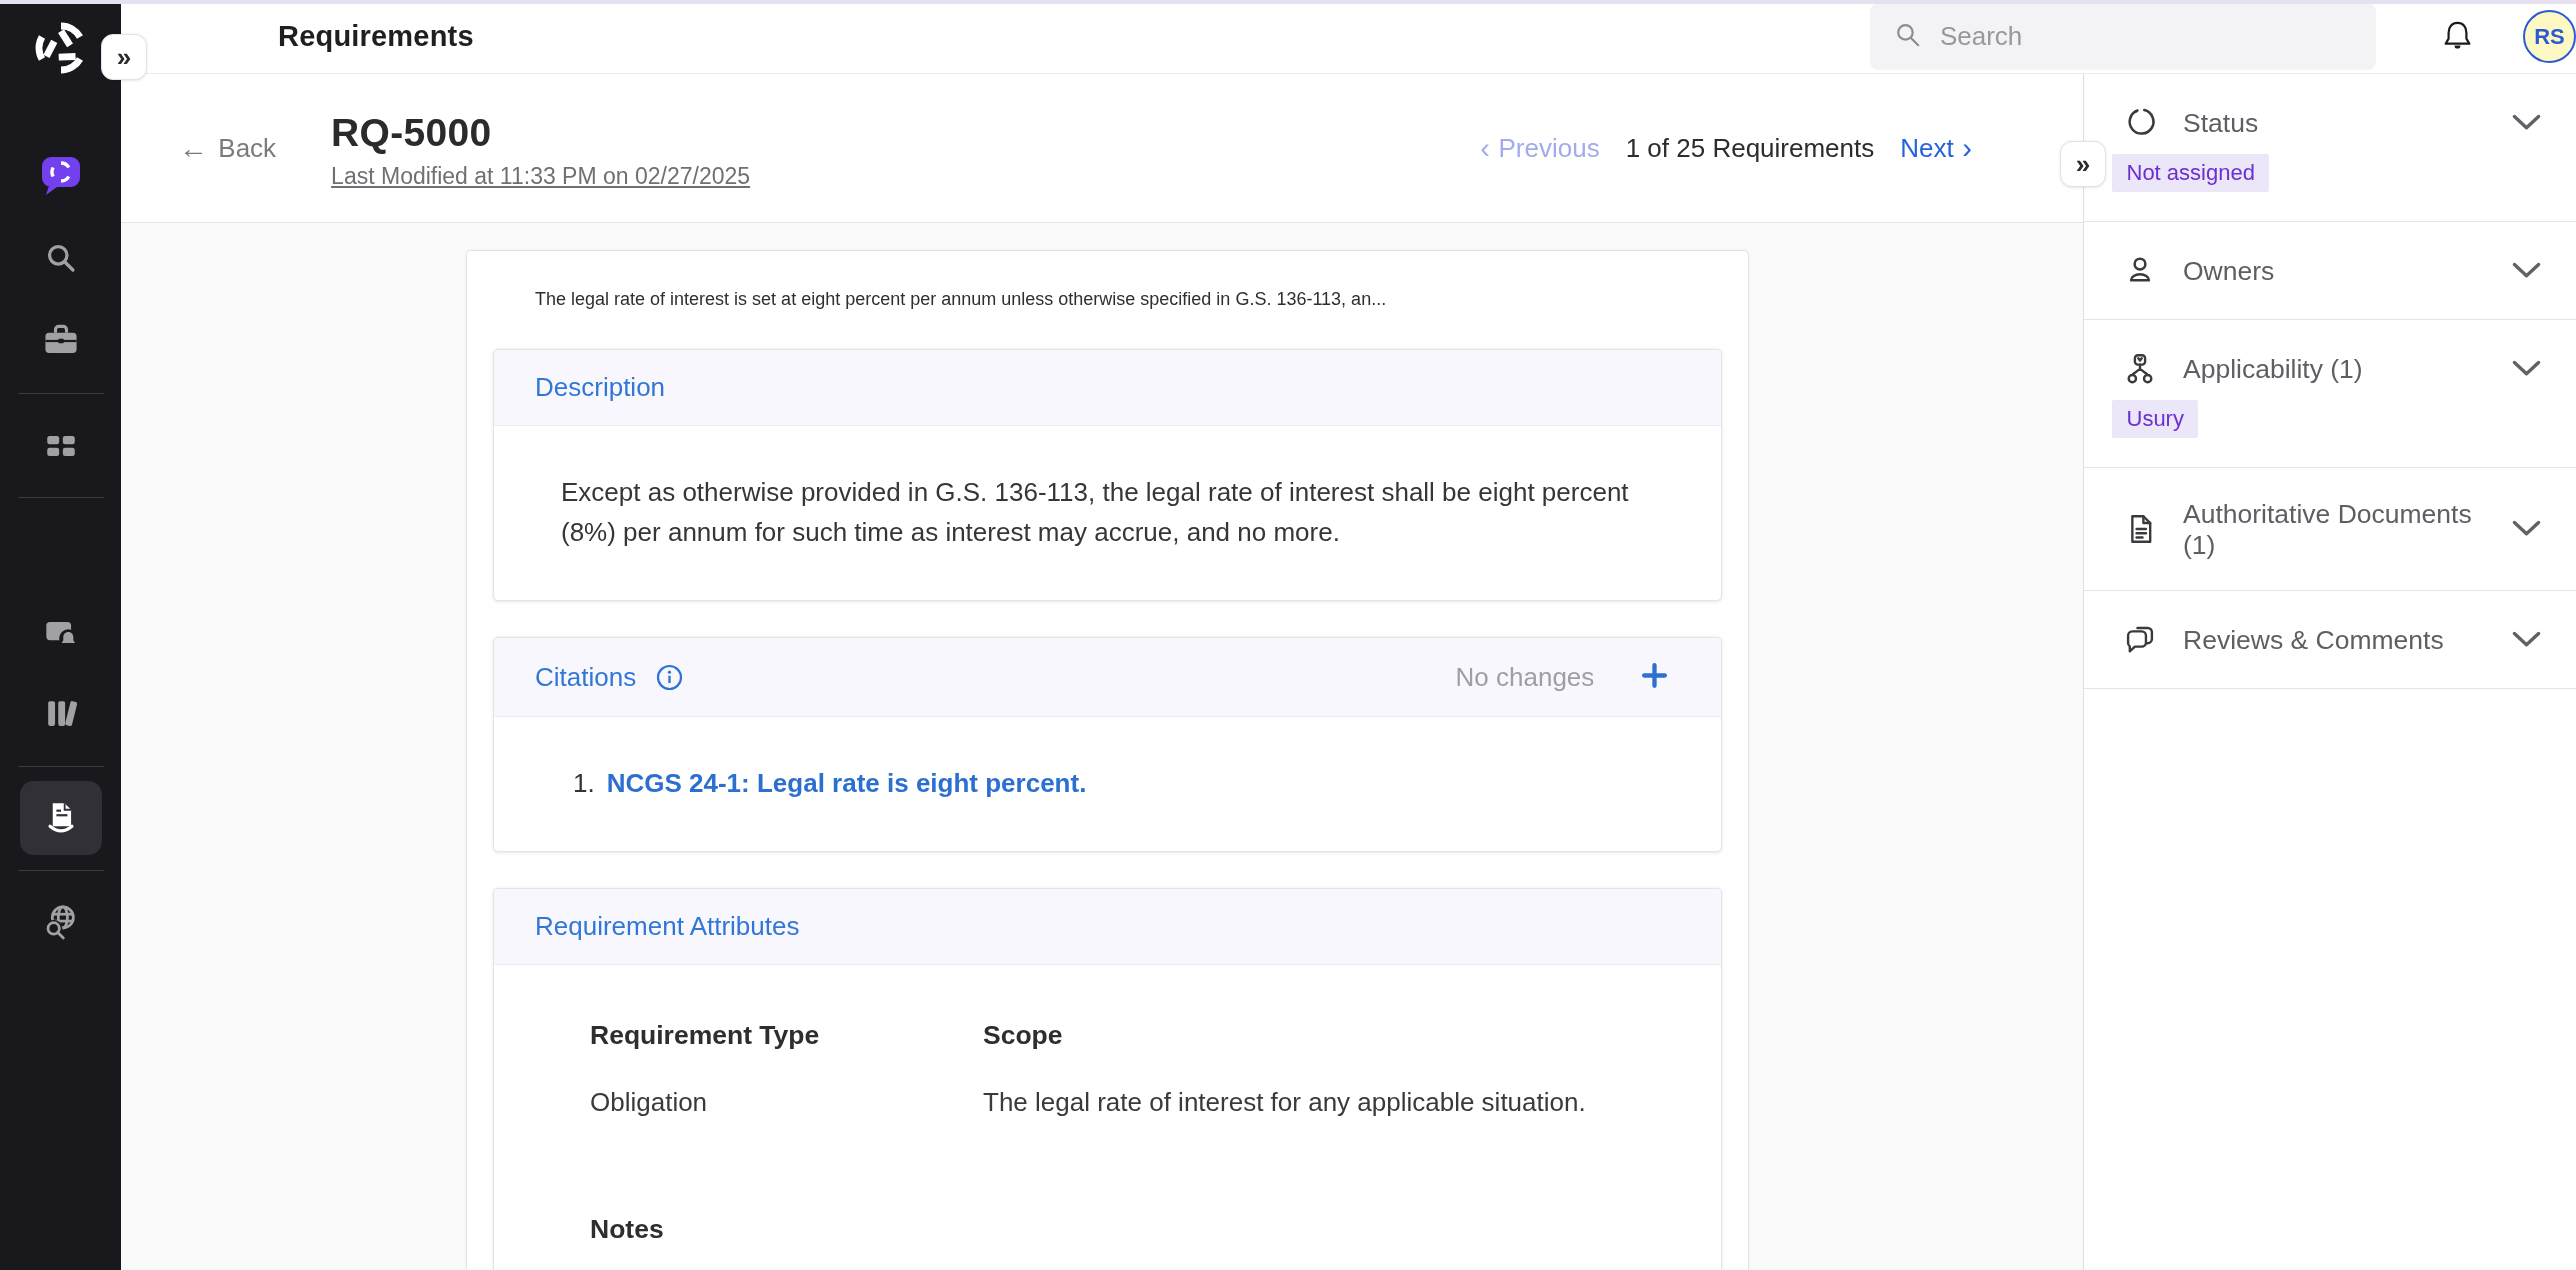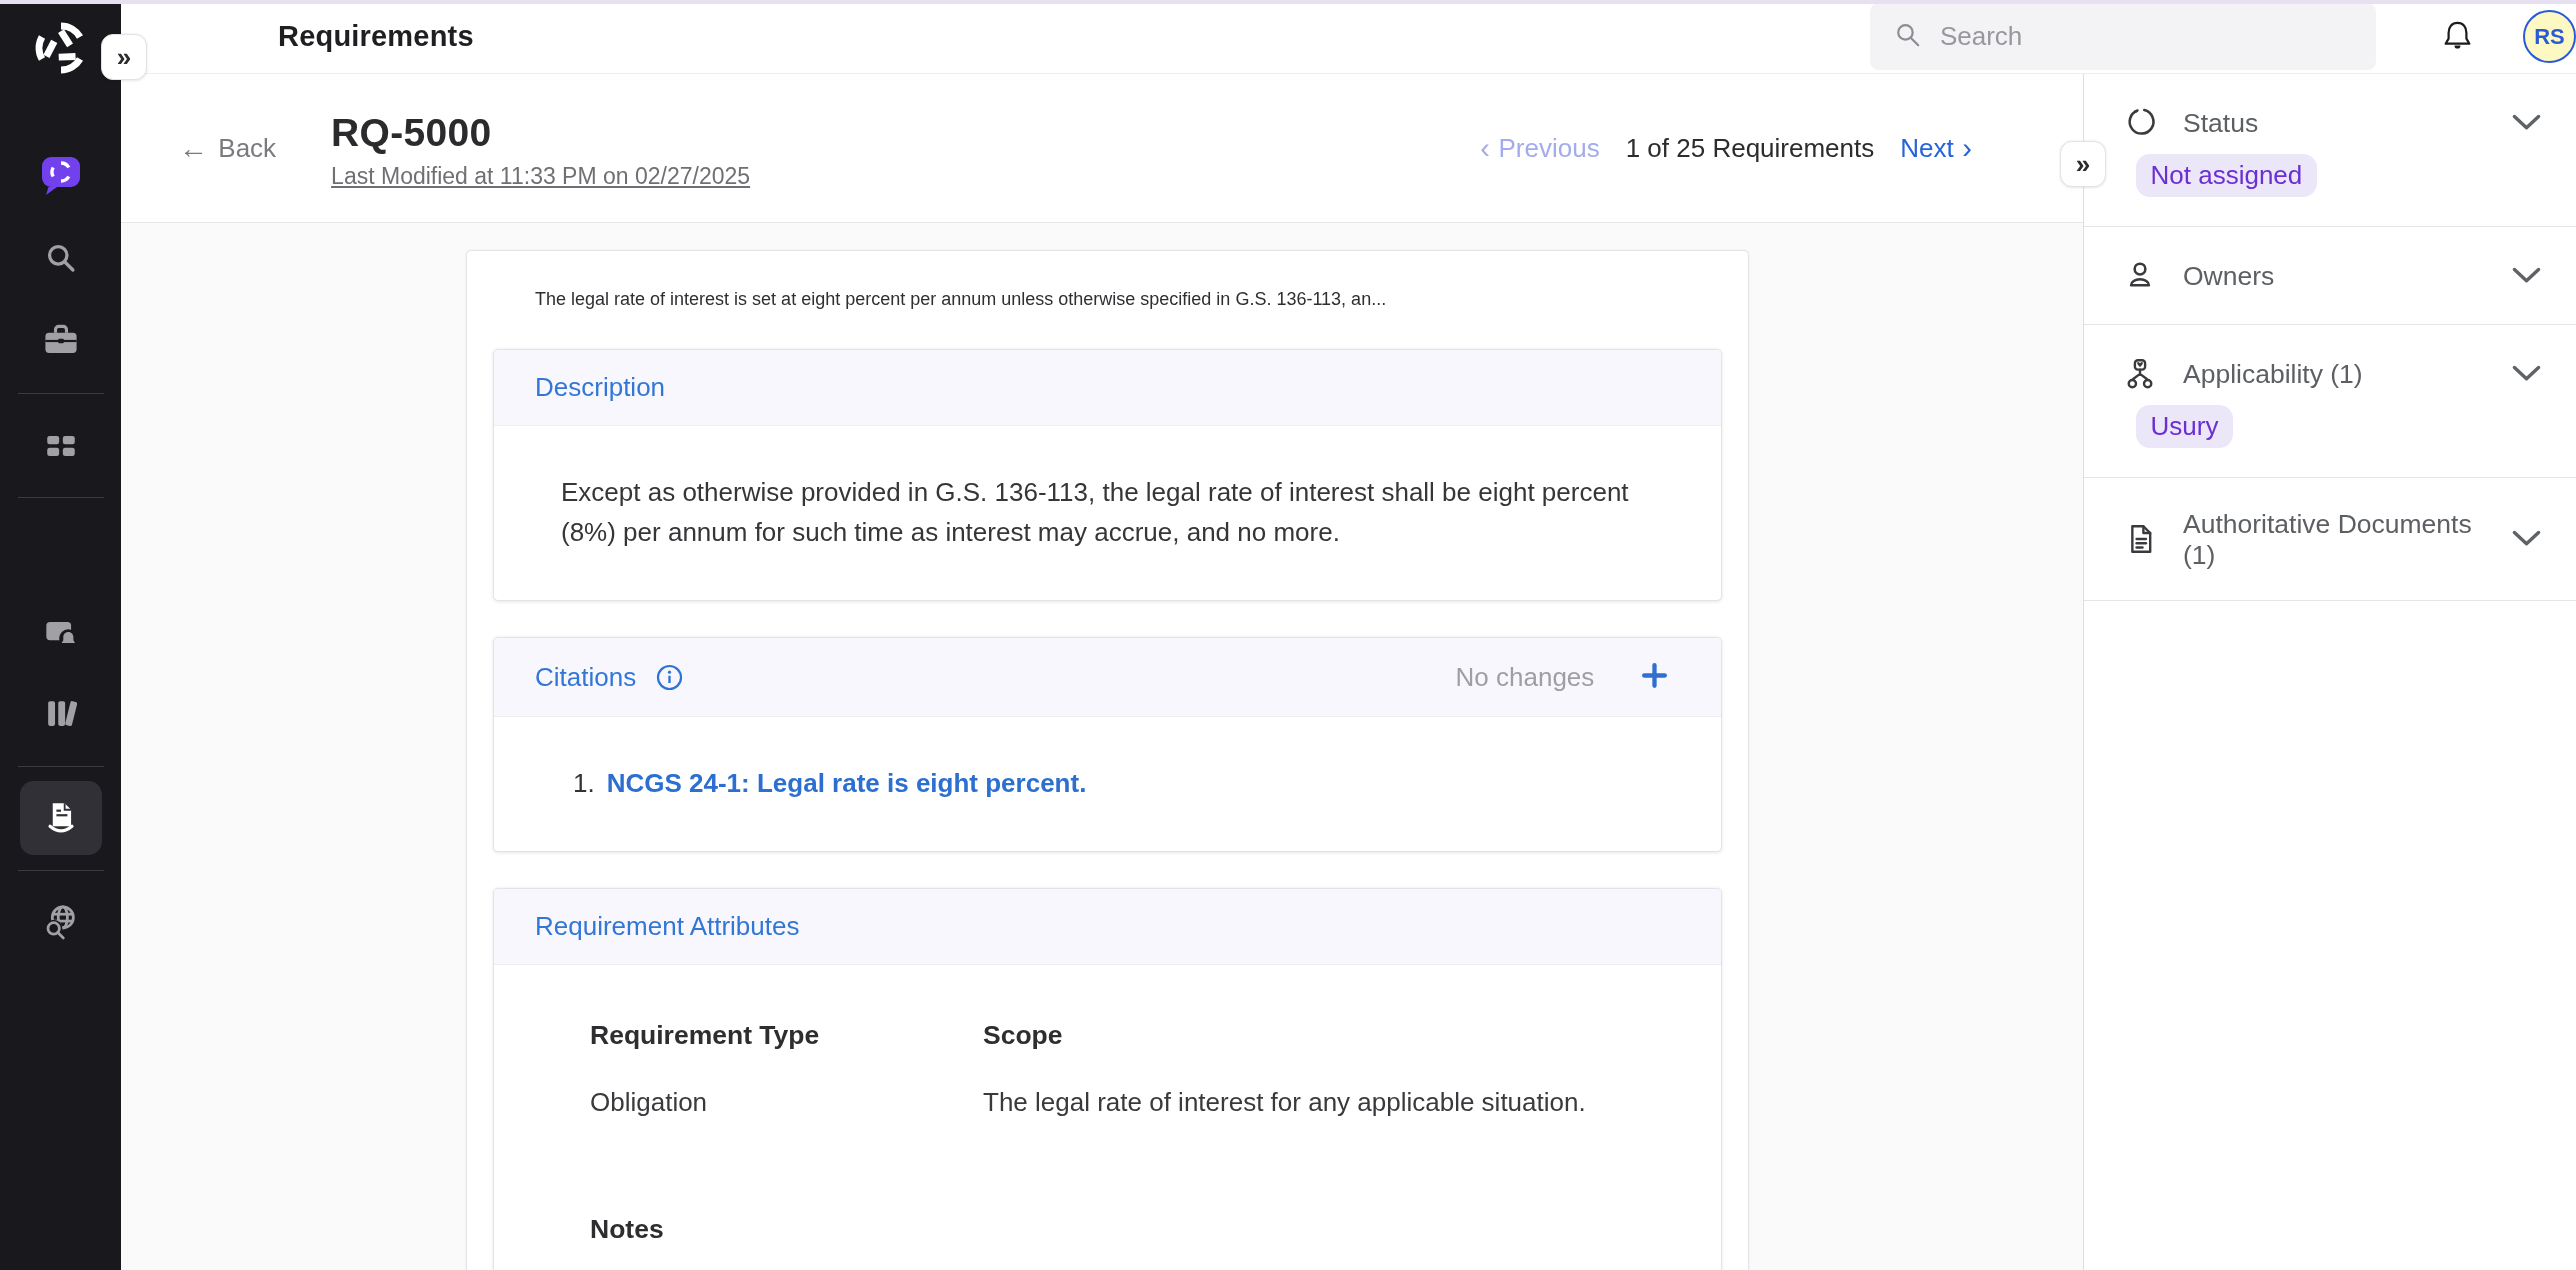--- a/index.html
+++ b/index.html
@@ -73,21 +73,21 @@
 
   
   .side-panel { width:493px; flex:0 0 493px; background:#fff; border-left:0.9px solid #dededf; position:relative; }
   .panel-collapse { position:absolute; left:-24px; top:67px; width:46px; height:46px; border-radius:12px;
     background:#fff; border:0.9px solid #e2e2e6; box-shadow:0 0.9px 2.6px rgba(0,0,0,.10); z-index:15;
     font-size:26px; font-weight:700; color:#2c2c2e; cursor:pointer; line-height:43px; text-align:center; }
   .panel-section { padding:31px 34px 29px 39px; border-bottom:0.9px solid #e5e5e8; }
   .panel-row { display:flex; align-items:center; gap:26px; cursor:pointer; }
   .panel-row .plabel { flex:1; font-size:26.5px; color:#5c5f63; }
   .pills { margin:12px 0 0 -11px; display:flex; }
-  .pill { background:#ece6f9; color:#6b2fd2; font-size:26px; font-weight:500; padding:6px 14.5px; border-radius:14px;margin-left:24px; }
+  .pill { background:#ece6f9; color:#6b2fd2; font-size:22px; font-weight:500; padding:6px 14.5px; border-radius:2px; }
 </style>
 </head>
 <body>
 
 <div class="topstrip"></div>
 
 <div class="app">
 
   <aside class="sidebar">
     <div class="brand">
@@ -417,17 +417,33 @@
             </span>
             <span class="plabel">Authoritative Documents (1)</span>
             <span>
               <svg viewBox="0 0 36 22" width="31" height="19" fill="none" stroke="#5f6368" stroke-width="4" stroke-linecap="round" stroke-linejoin="round">
                   <path d="M4 4 L18 17 L32 4"></path>
                 </svg>
             </span>
           </div>
         </div>
 
+        <div class="panel-section">
+          <div class="panel-row">
+            <span>
+              <svg viewBox="0 0 40 40" width="34" height="34" fill="none" stroke="#3a3a3e" stroke-width="2.8" stroke-linejoin="round" stroke-linecap="round">
+                <path d="M17 7 h12 a5 5 0 0 1 5 5 v8 a5 5 0 0 1 -5 5 h-1.5"></path>
+                <path d="M11 11 h11 a5 5 0 0 1 5 5 v8 a5 5 0 0 1 -5 5 h-8 l-6 5.5 v-5.8 a5 5 0 0 1 -2-4 v-8.7 a5 5 0 0 1 5-5 z" fill="#fff"></path>
+              </svg>
+            </span>
+            <span class="plabel">Reviews &amp; Comments</span>
+            <span>
+              <svg viewBox="0 0 36 22" width="31" height="19" fill="none" stroke="#5f6368" stroke-width="4" stroke-linecap="round" stroke-linejoin="round">
+                  <path d="M4 4 L18 17 L32 4"></path>
+                </svg>
+            </span>
+          </div>
+        </div>
       </aside>
     </div>
   </div>
 </div>
 
 
 </body></html>

